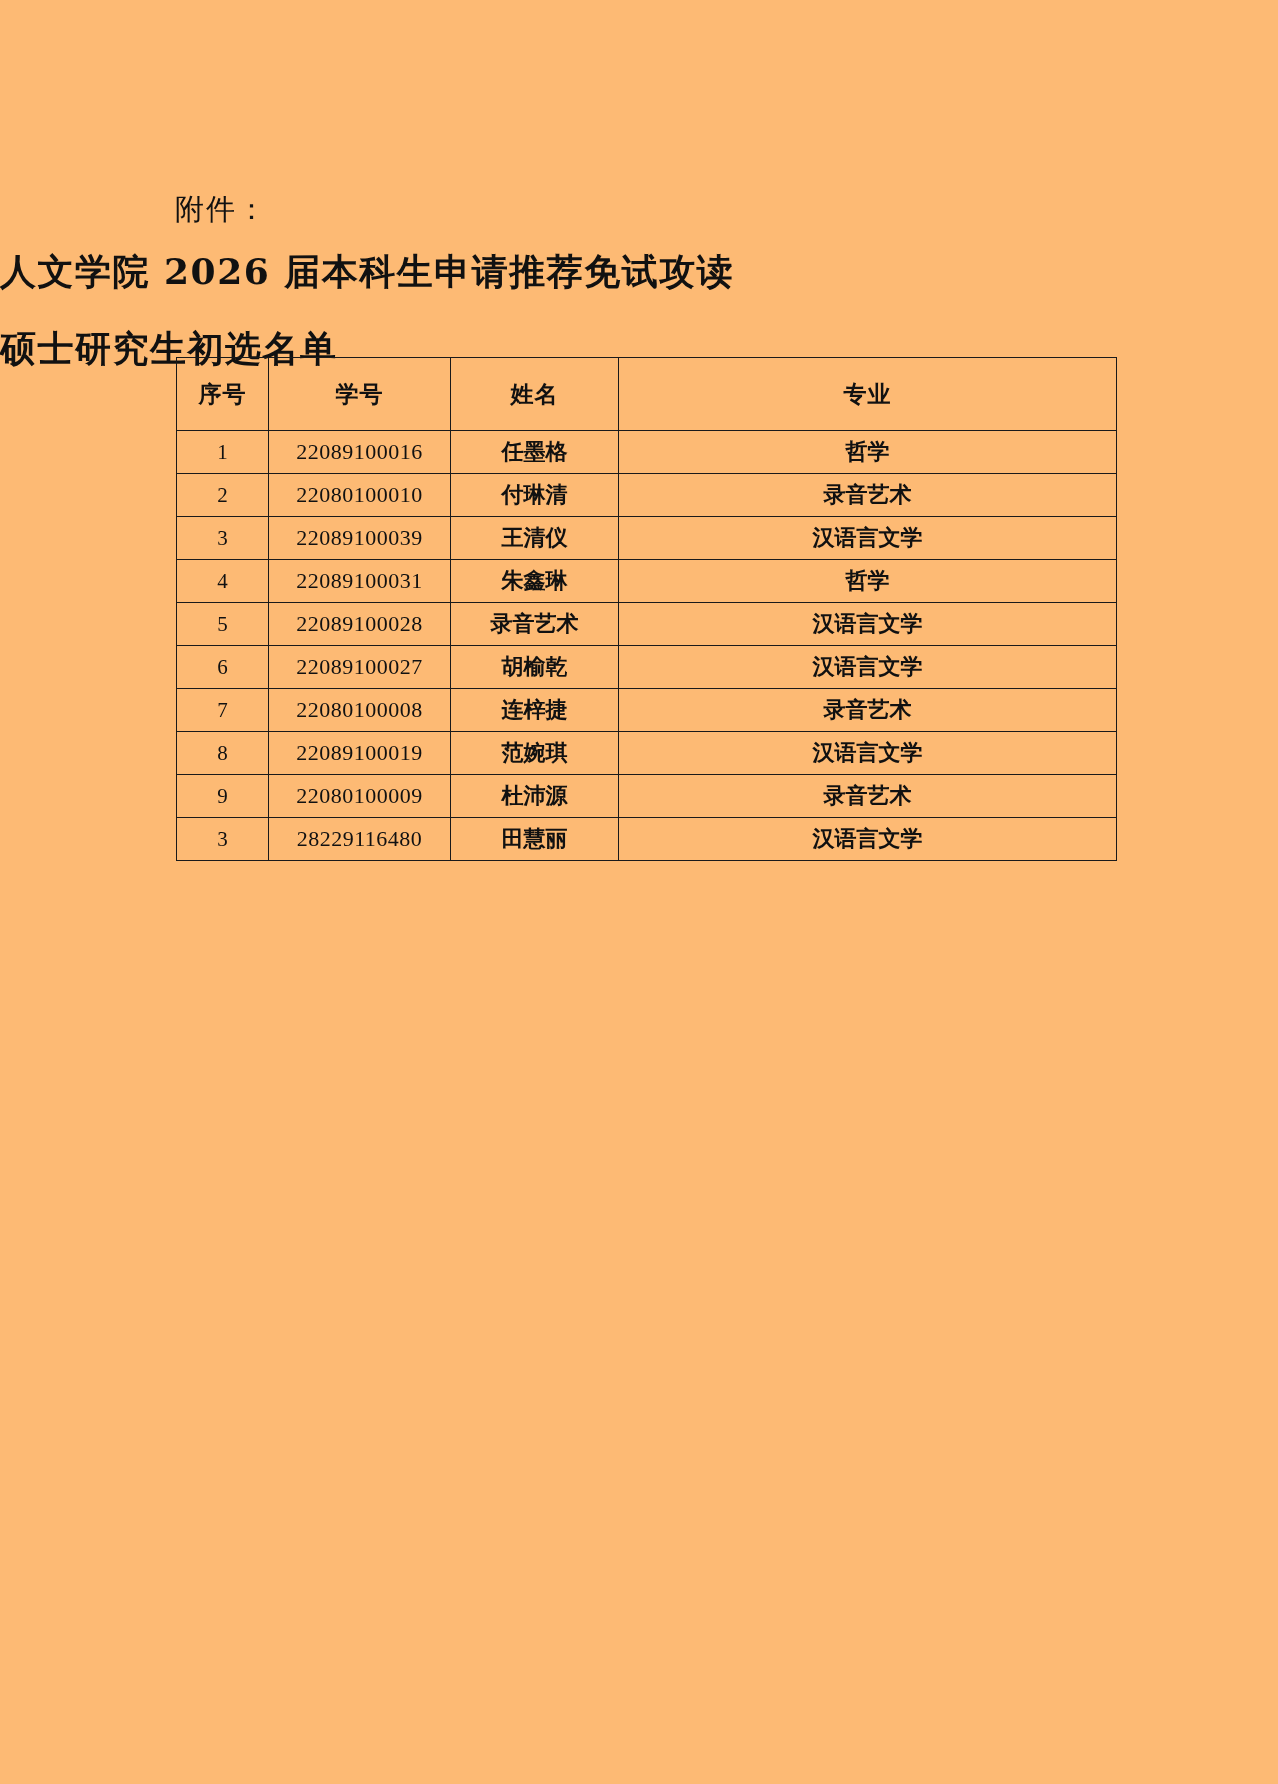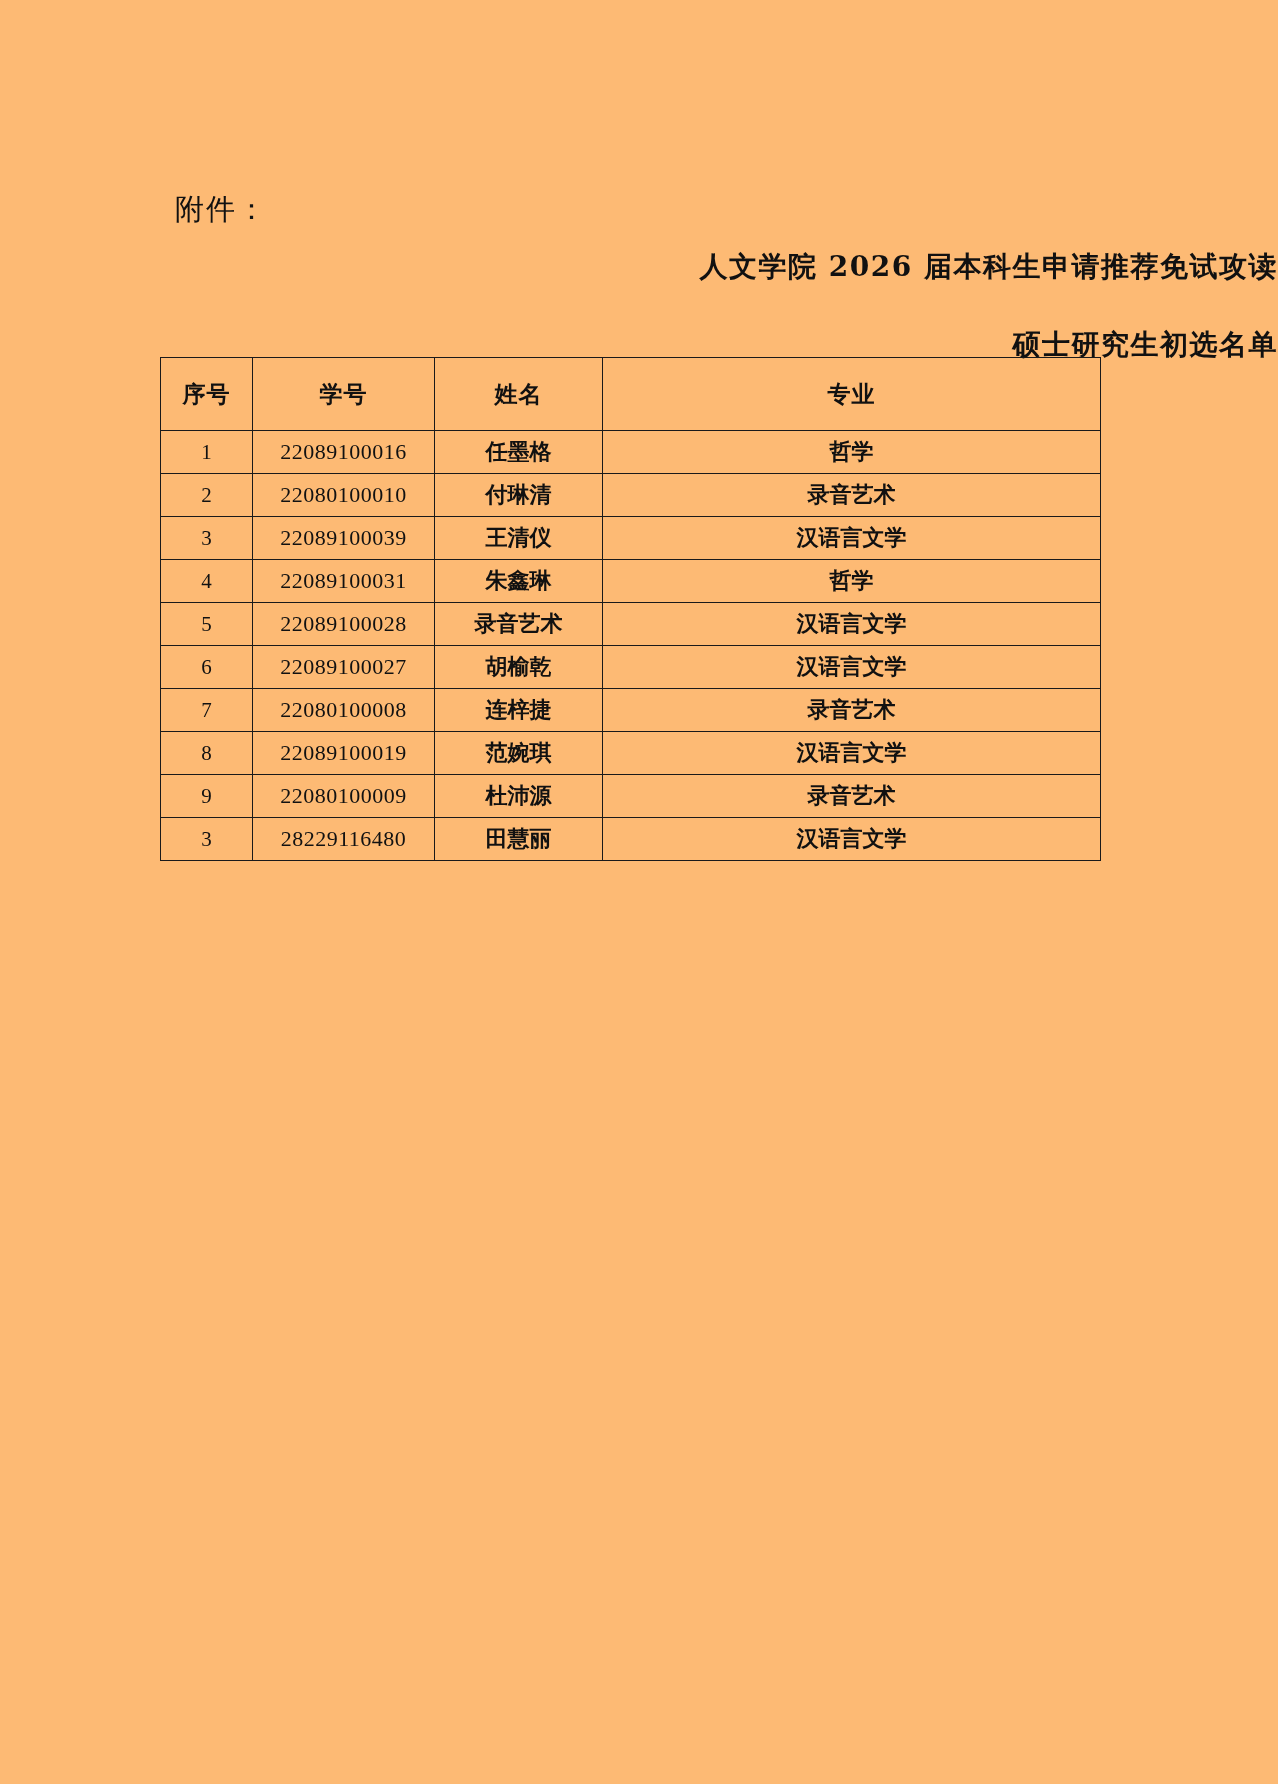--- a/index.html
+++ b/index.html
@@ -27,33 +27,33 @@
     font-size: 29px;
     letter-spacing: 2px;
     font-family: "DejaVu Serif", serif;
     font-weight: 500;
   }
   .doc-title {
     position: absolute;
     left: 0;
     right: 0;
     top: 248px;
-    text-align: right;
-    font-size: 28px;
+    text-align: left;
+    font-size: 36px;
     font-weight: bold;
     letter-spacing: 1.5px;
     font-family: "DejaVu Serif", serif;
   }
   .doc-title .line2 {
     display: block;
-    margin-top: 40px;
+    margin-top: 28px;
   }
   .table-wrap {
     position: absolute;
-    left: 160px;
+    left: 176px;
     top: 357px;
     width: 940px;
   }
   table.namelist {
     border-collapse: collapse;
     width: 100%;
     table-layout: fixed;
   }
   table.namelist th,
   table.namelist td {

